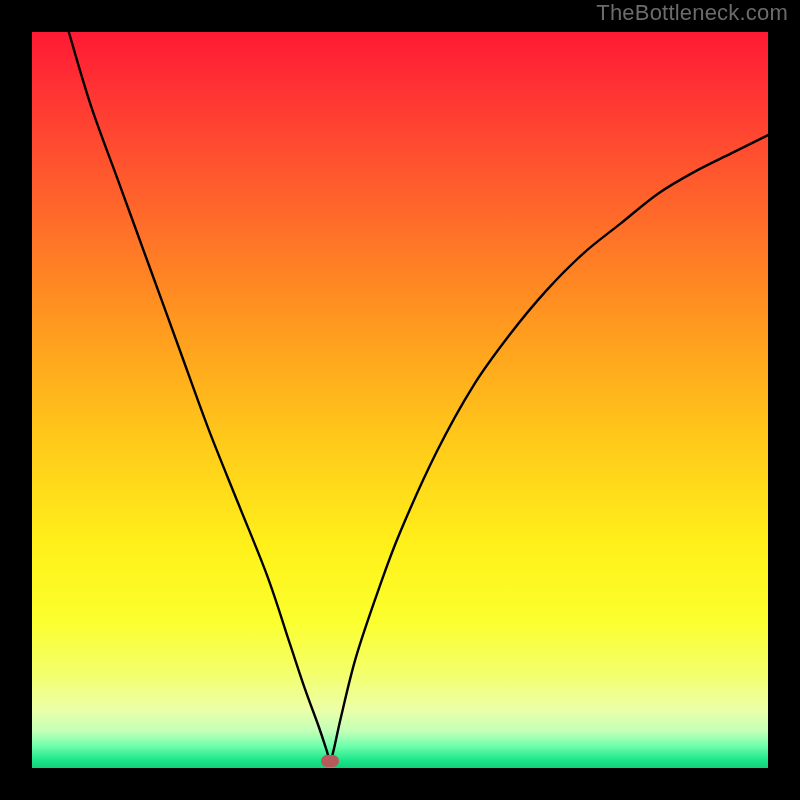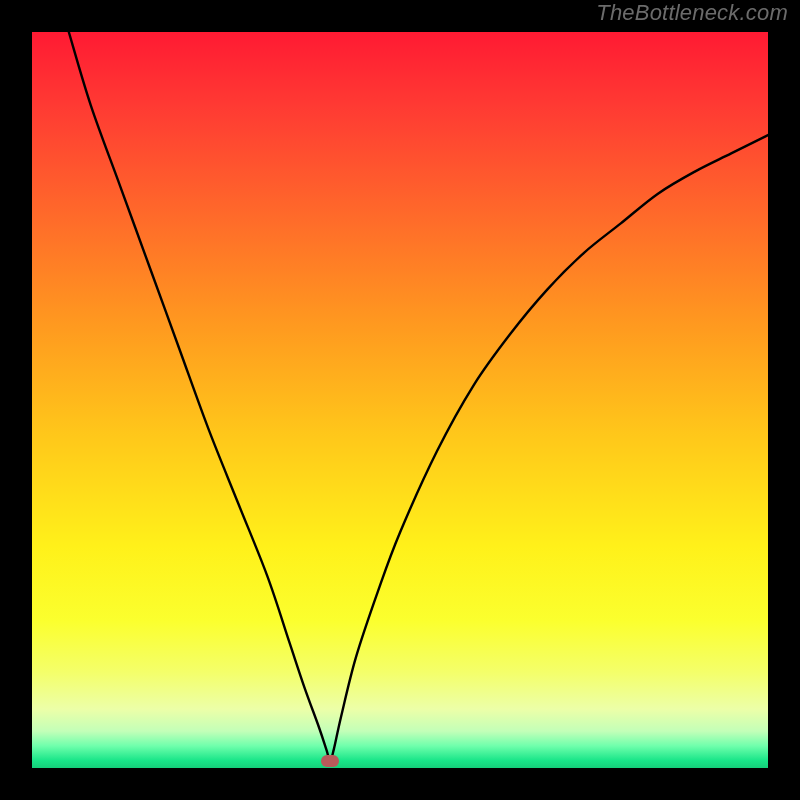--- a/index.html
+++ b/index.html
@@ -58,21 +58,20 @@
   }
   .watermark {
     position: absolute;
     top: 0;
     right: 12px;
     color: #6b6b6b;
     font-size: 22px;
     font-weight: 500;
     letter-spacing: 0.2px;
     user-select: none;
-    font-style: italic;
   }
 </style>
 </head>
 <body>
 
 <div class="frame">
   <div class="watermark">TheBottleneck.com</div>
   <div class="plot">
     <svg class="curve" viewBox="0 0 736 736" preserveAspectRatio="none">
       <path id="curve-path" d="M 36.80 0.00 C 40.48 12.27, 50.29 47.84, 58.88 73.60 C 67.47 99.36, 78.51 127.57, 88.32 154.56 C 98.13 181.55, 107.95 208.53, 117.76 235.52 C 127.57 262.51, 137.39 289.49, 147.20 316.48 C 157.01 343.47, 166.83 371.68, 176.64 397.44 C 186.45 423.20, 196.27 446.51, 206.08 471.04 C 215.89 495.57, 226.93 521.33, 235.52 544.64 C 244.11 567.95, 251.47 592.48, 257.60 610.88 C 263.73 629.28, 267.41 640.93, 272.32 655.04 C 277.23 669.15, 283.36 685.09, 287.04 695.52 C 290.72 705.95, 292.56 712.08, 294.40 717.60 C 296.24 723.12, 296.85 728.64, 298.08 728.64 C 299.31 728.64, 299.92 724.96, 301.76 717.60 C 303.60 710.24, 305.44 699.81, 309.12 684.48 C 312.80 669.15, 317.71 646.45, 323.84 625.60 C 329.97 604.75, 338.56 580.21, 345.92 559.36 C 353.28 538.51, 358.19 523.79, 368.00 500.48 C 377.81 477.17, 392.53 444.05, 404.80 419.52 C 417.07 394.99, 429.33 372.91, 441.60 353.28 C 453.87 333.65, 466.13 317.71, 478.40 301.76 C 490.67 285.81, 502.93 271.09, 515.20 257.60 C 527.47 244.11, 539.73 231.84, 552.00 220.80 C 564.27 209.76, 576.53 201.17, 588.80 191.36 C 601.07 181.55, 613.33 170.51, 625.60 161.92 C 637.87 153.33, 650.13 146.59, 662.40 139.84 C 674.67 133.09, 686.93 127.57, 699.20 121.44 C 711.47 115.31, 729.87 106.11, 736.00 103.04" fill="none" stroke="#000" stroke-width="2.4" stroke-linecap="round" stroke-linejoin="round"></path>

